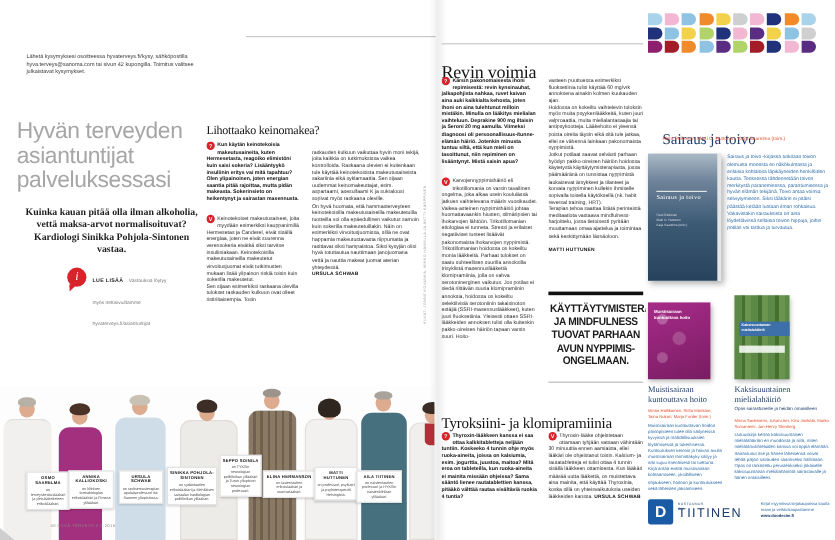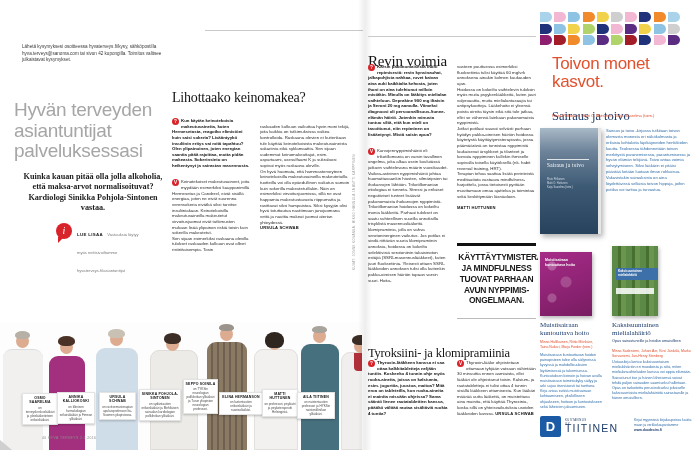--- a/index.html
+++ b/index.html
@@ -28,21 +28,21 @@
   .headline{color:#141414;font-weight:normal;letter-spacing:-.2px;}
   .col{position:absolute;overflow:hidden;font-size:4.35px;line-height:1.3;color:#2c2c2c;}
   .pre{white-space:pre-line;}
   .qicon{float:left;width:7px;height:7px;border-radius:50%;background:#d8232a;color:#fff;
          font-size:4.6px;font-weight:bold;text-align:center;line-height:7px;margin:0 2px 1px 0;}
   .qtext{font-weight:bold;color:#111;}
   .author{font-weight:bold;color:#111;font-size:4.1px;letter-spacing:.2px;}
   .vblock{margin-top:5px;}
 
   
-  #a1-title{left:172px;top:78px;font-size:14px;}
+  #a1-title{left:172px;top:96px;font-size:10px;}
   #a1-col1{left:172px;top:118px;width:79px;height:202px;}
   #a1-col2{left:260px;top:118px;width:90px;height:205px;}
 
   #photo-credit{left:352px;top:150px;width:8px;height:120px;writing-mode:vertical-rl;
                 transform:rotate(180deg);font-size:3px;color:#9a9a9a;letter-spacing:.4px;}
 
   
   #fold{left:358px;top:0;width:14px;height:450px;
         background:linear-gradient(90deg,rgba(0,0,0,0) 0%,rgba(0,0,0,.07) 50%,rgba(0,0,0,0) 100%);}
 
@@ -137,21 +137,21 @@
 </style>
 </head>
 <body>
 
 <div id="spread">
 
   <div class="abs" id="kysy-rule"></div>
   <div class="abs" id="kysy-intro">Lähetä kysymyksesi osoitteessa hyvaterveys.fi/kysy, sähköpostilla hyva.terveys@sanoma.com tai sivun 42 kupongilla. Toimitus valitsee julkaistavat kysymykset.</div>
 
   <div class="abs" id="big-quote">Hyvän terveyden asiantuntijat palveluksessasi</div>
-  <div class="abs serif" id="sub-quote">Kuinka kauan pitää olla jolla alkoholia, että maksa-arvot normalisoituvat? Kardiologi Sinikka Pohjola-Sintonen vastaa.</div>
+  <div class="abs serif" id="sub-quote">Kuinka kauan pitää olla ilman alkoholia, vettä maksa-arvot normalisoituvat? Kardiologi Sinikka Pohjola-Sintonen vastaa.</div>
 
   <div class="abs" id="lue-box">
     <span class="bubble">i</span>
     <span id="lue-text">
       <span id="lue-label">LUE LISÄÄ</span>
       <span id="lue-sub">Vastauksia löytyy myös nettisivuiltamme hyvaterveys.fi/asiantuntijat</span>
     </span>
   </div>
 
   <h2 class="abs serif headline" id="a1-title">Lihottaako keinomakea?</h2>
@@ -282,21 +282,20 @@
     <span class="qicon">V</span><span>Thyroxin-lääke ohjeistetaan ottamaan tyhjään vatsaan vähintään 30 minuuttia ennen aamiaista, ellei lääkäri ole ohjeistanut toisin. Kalsium- ja rautatabletteja ei tulisi ottaa 4 tunnin sisällä lääkkeen ottamisesta. Kun lääkäri määrää uutta lääkettä, on muistettava aina mainita, että käyttää Thyroxinia, koska sillä on yhteisvaikutuksia useiden lääkkeiden kanssa.</span>
     <b class="author">URSULA SCHWAB</b>
   </div>
 
   <div class="abs" id="sidebar">
     <div id="d-pattern">
         <div class="d-row"><span class="d-cell" style="background: rgb(168, 211, 234);"></span><span class="d-cell" style="background: rgb(242, 184, 211);"></span><span class="d-cell" style="background: rgb(143, 195, 227);"></span><span class="d-cell" style="background: rgb(240, 138, 43);"></span><span class="d-cell" style="background: rgb(242, 210, 75);"></span><span class="d-cell" style="background: rgb(207, 207, 207);"></span><span class="d-cell" style="background: rgb(242, 184, 211);"></span><span class="d-cell" style="background: rgb(32, 50, 122);"></span><span class="d-cell" style="background: rgb(240, 138, 43);"></span><span class="d-cell" style="background: rgb(168, 211, 234);"></span></div>
         <div class="d-row"><span class="d-cell" style="background: rgb(32, 50, 122);"></span><span class="d-cell" style="background: rgb(143, 195, 227);"></span><span class="d-cell" style="background: rgb(242, 210, 75);"></span><span class="d-cell" style="background: rgb(176, 212, 106);"></span><span class="d-cell" style="background: rgb(32, 50, 122);"></span><span class="d-cell" style="background: rgb(242, 184, 211);"></span><span class="d-cell" style="background: rgb(90, 45, 130);"></span><span class="d-cell" style="background: rgb(242, 210, 75);"></span><span class="d-cell" style="background: rgb(143, 195, 227);"></span><span class="d-cell" style="background: rgb(207, 207, 207);"></span></div>
         <div class="d-row"><span class="d-cell" style="background: rgb(142, 31, 110);"></span><span class="d-cell" style="background: rgb(162, 29, 40);"></span><span class="d-cell" style="background: rgb(240, 138, 43);"></span><span class="d-cell" style="background: rgb(143, 195, 227);"></span><span class="d-cell" style="background: rgb(90, 45, 130);"></span><span class="d-cell" style="background: rgb(176, 212, 106);"></span><span class="d-cell" style="background: rgb(162, 29, 40);"></span><span class="d-cell" style="background: rgb(32, 50, 122);"></span><span class="d-cell" style="background: rgb(242, 184, 211);"></span><span class="d-cell" style="background: rgb(90, 45, 130);"></span></div>
       </div>
-    <div id="tagline">Toivon monet kasvot.</div>
 
     <h3 class="serif" id="b1-title">Sairaus ja toivo</h3>
     <div id="b1-authors">Risto Pelkonen, Matti O. Huttunen, Kaija Saarelma (toim.)</div>
     <div id="cover1">
       <div class="c1line"></div>
       <div class="c1t serif">Sairaus ja toivo</div>
       <div class="c1a pre">Risto Pelkonen
 Matti O. Huttunen
 Kaija Saarelma (toim.)</div>
     </div>

